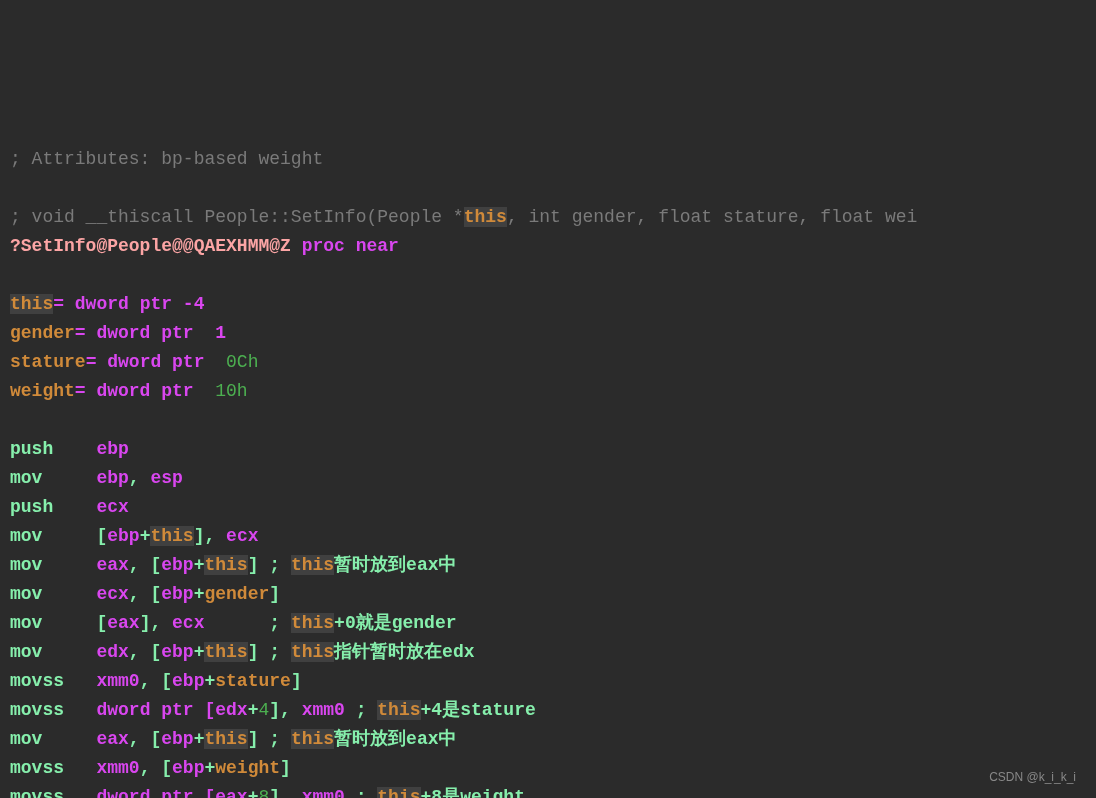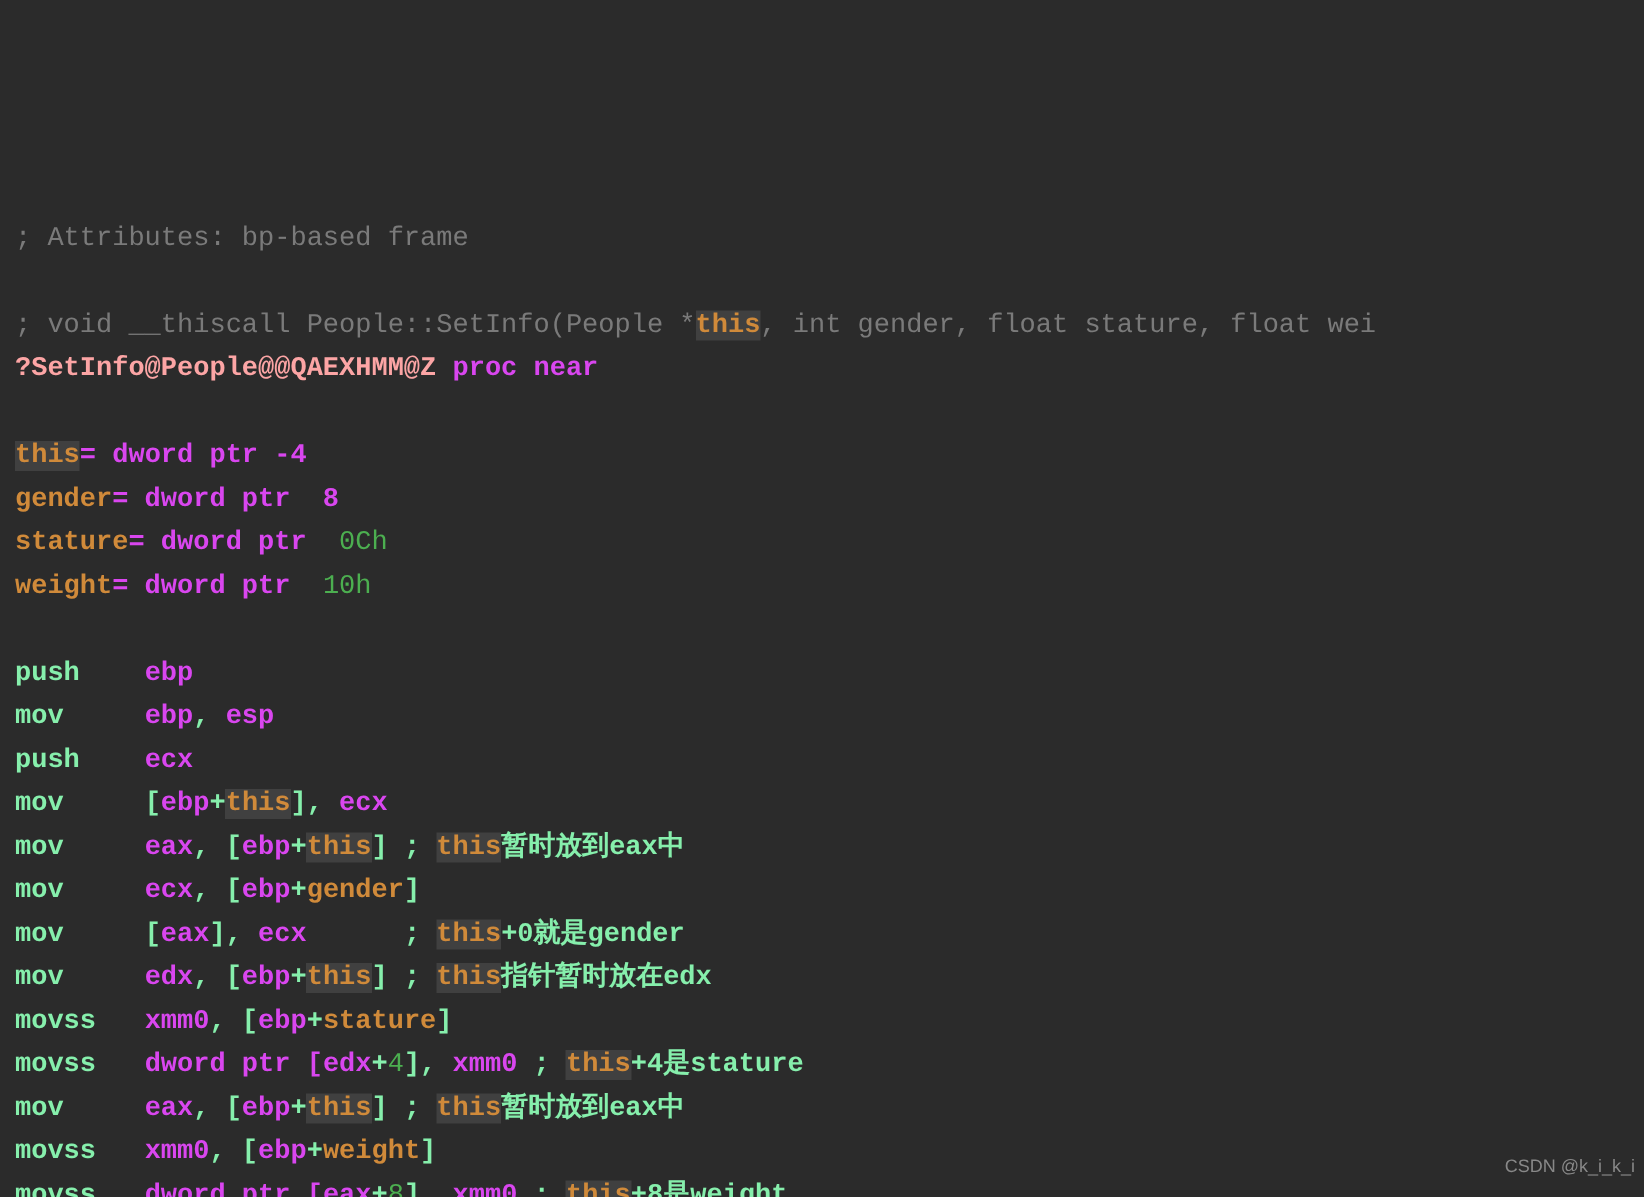--- a/index.html
+++ b/index.html
@@ -18,42 +18,42 @@
   }
   .gray   { color: #7a7a7a; }
   .white  { color: #86efac; font-weight: bold; }
   .yellow { color: #fca5a5; font-weight: bold; }
   .teal   { color: #d946ef; font-weight: bold; }
   .orange { color: #d08a3a; font-weight: bold; }
   .green  { color: #4caf50; font-weight: normal; }
   .this-hl{ color: #d08a3a; font-weight: bold; background: #404040; }
   .watermark {
     position: absolute;
-    right: 6px;
+    right: 20px;
     bottom: 6px;
     font-size: 12px;
     color: #888;
     font-family: Arial, sans-serif;
     white-space: nowrap;
   }
   .code-area { position: relative; }
 </style>
 </head>
 <body>
 
 
 
 <div class="code-area">
-<span class="gray">; Attributes: bp-based frame</span>
+<span class="gray">; Attributes: bp-based weight</span>
 
 <span class="gray">; void __thiscall People::SetInfo(People *</span><span class="this-hl">this</span><span class="gray">, int gender, float stature, float wei</span>
 <span class="yellow">?SetInfo@People@@QAEXHMM@Z</span><span class="teal"> proc near</span>
 
 <span class="this-hl">this</span><span class="teal">= dword ptr -4</span>
-<span class="orange">gender</span><span class="teal">= dword ptr  8</span>
+<span class="orange">gender</span><span class="teal">= dword ptr  1</span>
 <span class="orange">stature</span><span class="teal">= dword ptr  </span><span class="green">0Ch</span>
 <span class="orange">weight</span><span class="teal">= dword ptr  </span><span class="green">10h</span>
 
 <span class="white">push</span>    <span class="teal">ebp</span>
 <span class="white">mov</span>     <span class="teal">ebp</span><span class="white">, </span><span class="teal">esp</span>
 <span class="white">push</span>    <span class="teal">ecx</span>
 <span class="white">mov</span>     <span class="white">[</span><span class="teal">ebp</span><span class="white">+</span><span class="this-hl">this</span><span class="white">], </span><span class="teal">ecx</span>
 <span class="white">mov</span>     <span class="teal">eax</span><span class="white">, [</span><span class="teal">ebp</span><span class="white">+</span><span class="this-hl">this</span><span class="white">] ; </span><span class="this-hl">this</span><span class="white">暂时放到eax中</span>
 <span class="white">mov</span>     <span class="teal">ecx</span><span class="white">, [</span><span class="teal">ebp</span><span class="white">+</span><span class="orange">gender</span><span class="white">]</span>
 <span class="white">mov</span>     <span class="white">[</span><span class="teal">eax</span><span class="white">], </span><span class="teal">ecx</span><span class="white">      ; </span><span class="this-hl">this</span><span class="white">+0就是gender</span>

